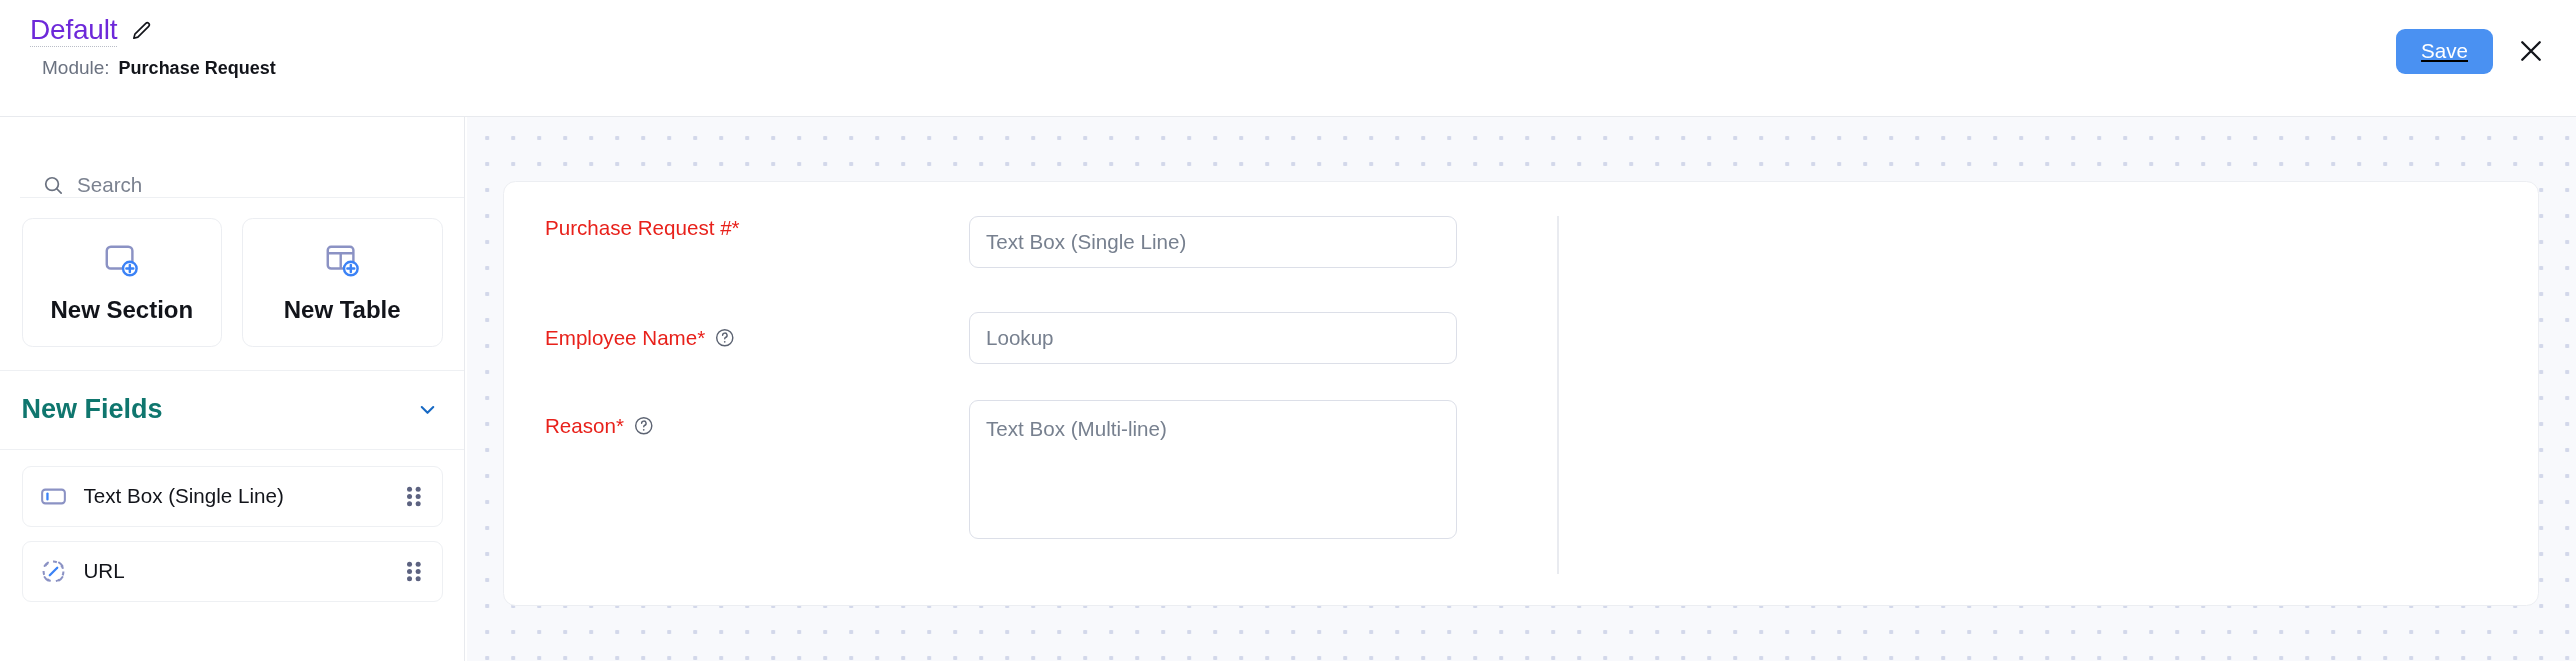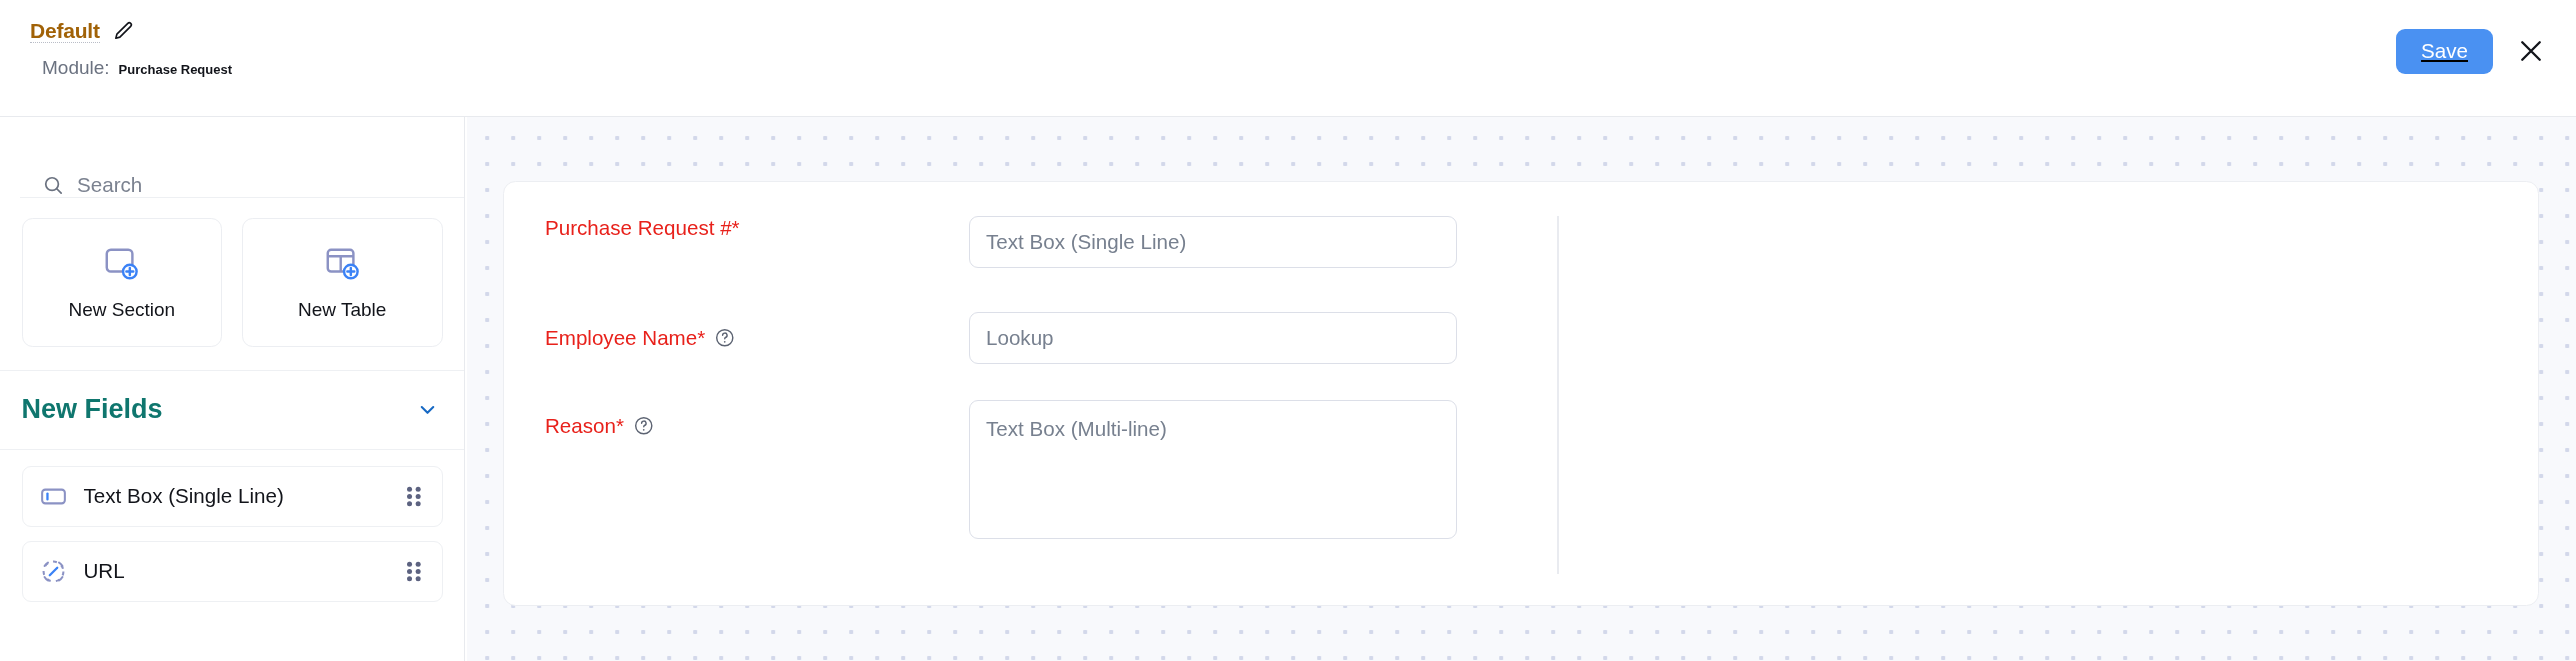--- a/index.html
+++ b/index.html
@@ -27,23 +27,23 @@
     top: 0; left: 30px;
     padding-top: 16px;
   }
   .title-row {
     display: flex;
     align-items: center;
     gap: 12.5px;
     height: 30px;
   }
   .view-title {
-    font-size: 21px;
-    font-weight: 700;
-    color: #a16207;
+    font-size: 28px;
+    font-weight: 400;
+    color: #6d28d9;
     letter-spacing: -0.2px;
     border-bottom: 1.8px dotted #b9bdc7;
     padding-bottom: 0.9px;
     line-height: 1.1;
   }
   .pencil-icon {
     width: 23px; height: 23px;
     display: block;
   }
   .module-row {
@@ -52,21 +52,21 @@
     gap: 9px;
     margin-top: 10.7px;
   }
   .module-label {
     font-size: 19px;
     color: #6b7280;
     font-weight: 400;
     margin-left: 12px;
   }
   .module-value {
-    font-size: 13px;
+    font-size: 18px;
     color: #12141a;
     font-weight: 700;
   }
   .header-right {
     position: absolute;
     top: 29px;
     right: 30px;
     display: flex;
     align-items: center;
     gap: 23px;
@@ -134,22 +134,22 @@
     background: #fff;
     display: flex;
     flex-direction: column;
     align-items: center;
     justify-content: center;
     gap: 14.3px;
     cursor: pointer;
   }
   .create-card .card-icon { width: 41px; height: 41px; display: block; }
   .create-card .card-label {
-    font-size: 19px;
-    font-weight: 400;
+    font-size: 24px;
+    font-weight: 700;
     color: #12141a;
   }
 
   .newfields-row {
     height: 79px;
     display: flex;
     align-items: center;
     justify-content: space-between;
     padding: 0 25px 0 21.5px;
     border-bottom: 1.8px solid #eef0f3;

